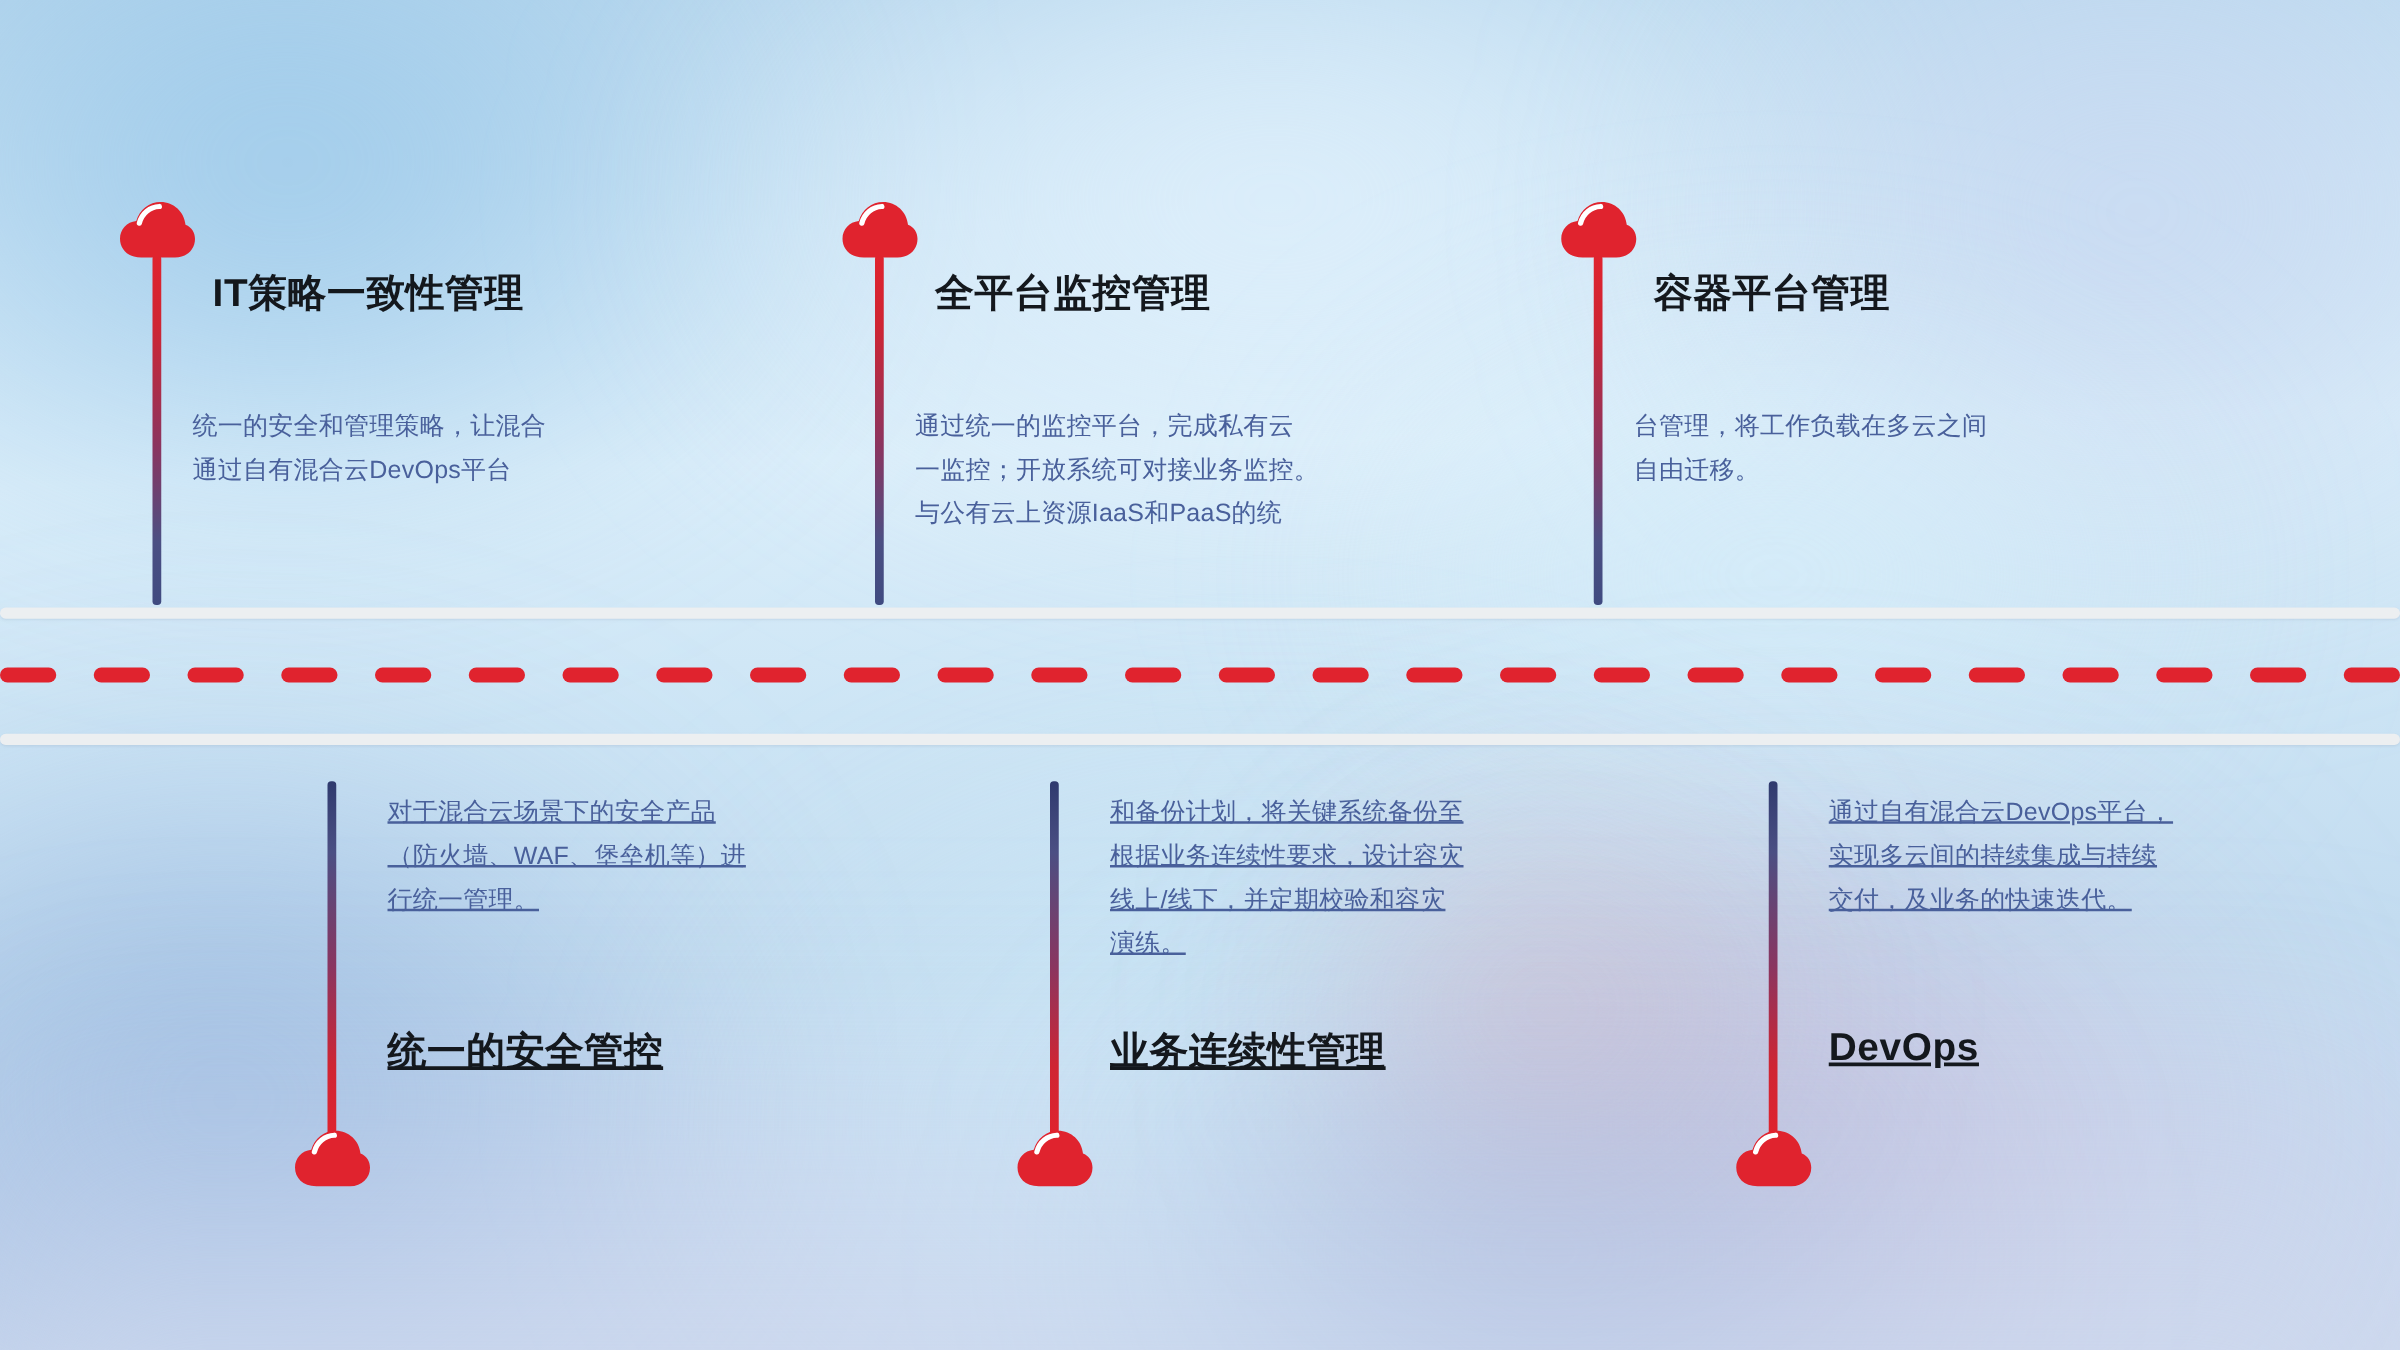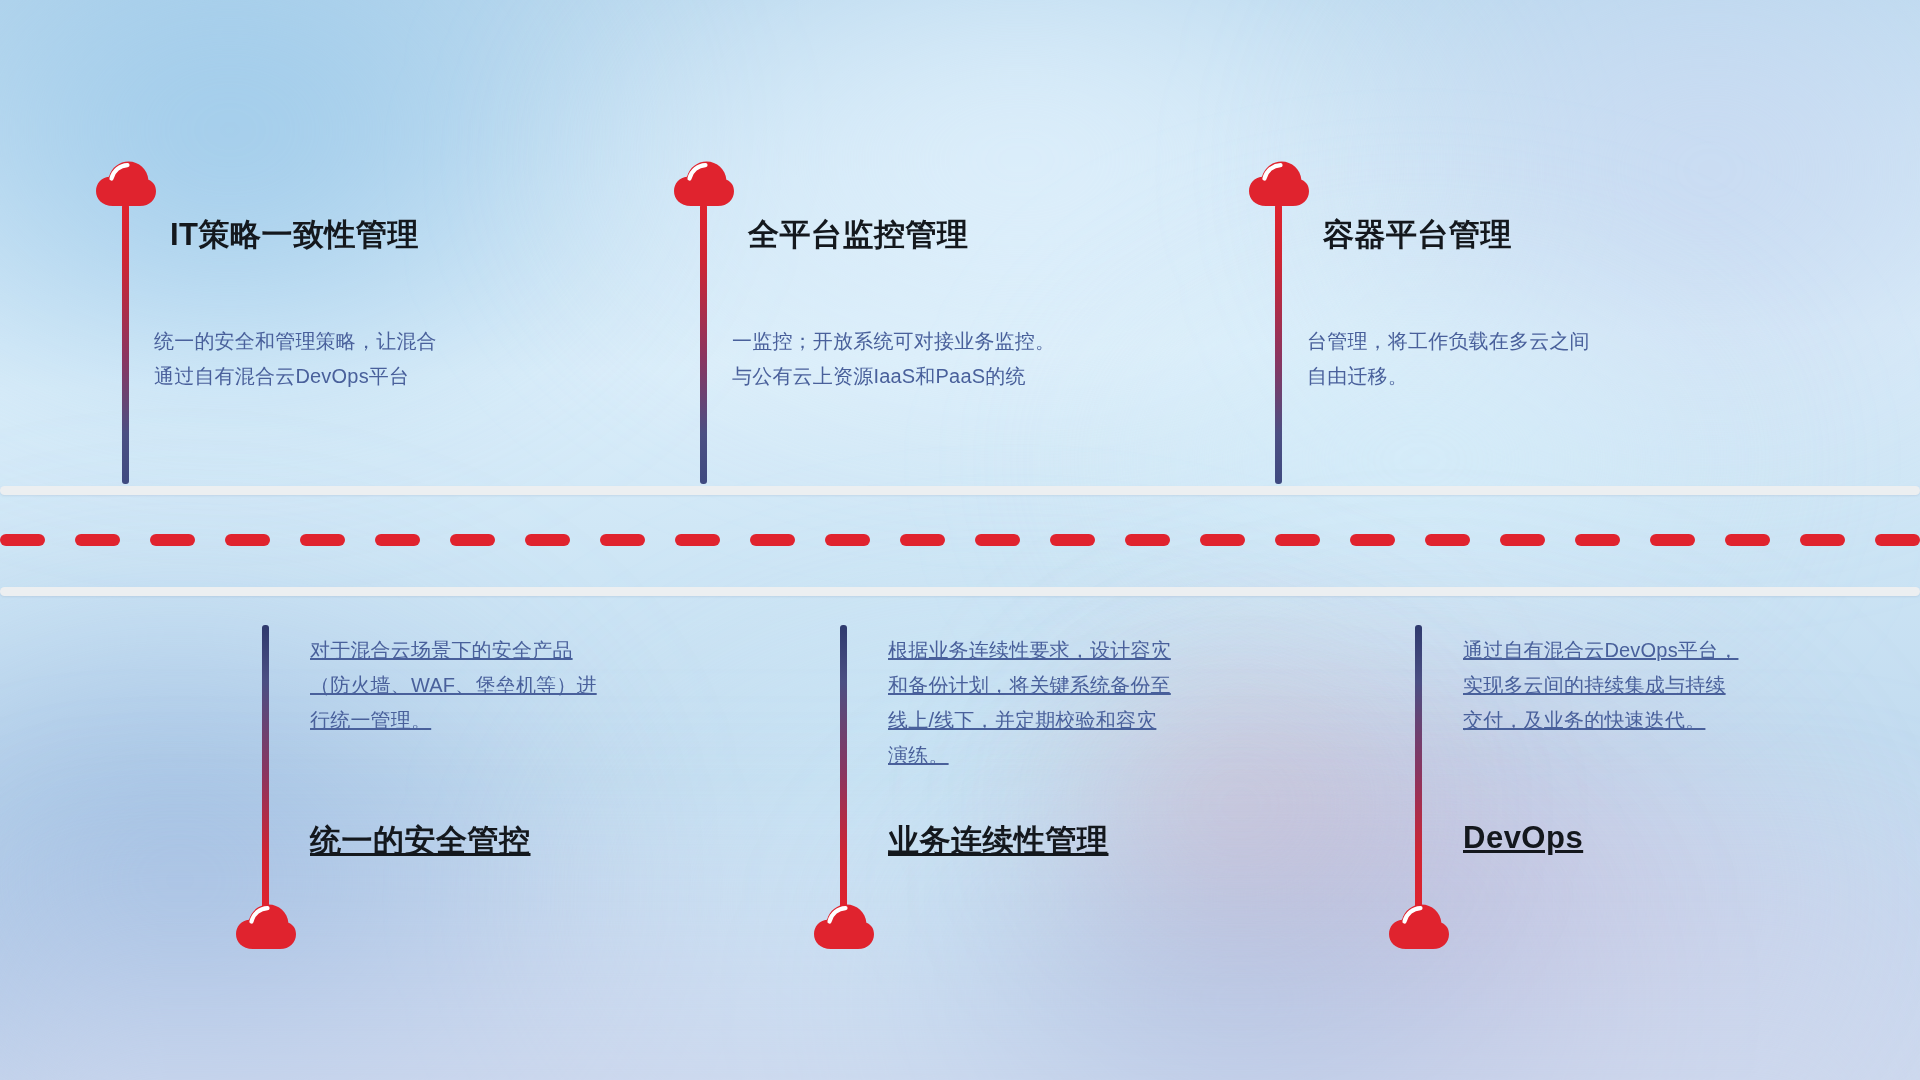--- a/index.html
+++ b/index.html
@@ -234,20 +234,21 @@
 <div class="pin pin-top" id="col-2">
   <span class="cloud-icon">
     <svg viewBox="0 0 62 48" width="62" height="48" aria-hidden="true">
       <path d="M18 46 C7 46 1 39 1 31 C1 23.5 6.5 17.5 14 16.8 C16.5 7.5 24.5 1.5 33.5 1.5 C44 1.5 52.5 9.5 53.4 19.8 C58.6 21.8 61 26.2 61 31.2 C61 39.4 54.6 46 45 46 Z" fill="#e0232e"></path>
       <path d="M16.5 18.5 C18.5 10.5 25 5.5 32.5 5.2" fill="none" stroke="#ffffff" stroke-width="4.2" stroke-linecap="round"></path>
     </svg>
   </span>
   <span class="stem"></span>
   <div class="pin-title">全平台监控管理</div>
   <div class="pin-desc">
+      <span class="ln">通过统一的监控平台，完成私有云</span>
       <span class="ln">一监控；开放系统可对接业务监控。</span>
       <span class="ln">与公有云上资源IaaS和PaaS的统</span>
     </div>
 </div>
 
 <div class="pin pin-top" id="col-3">
   <span class="cloud-icon">
     <svg viewBox="0 0 62 48" width="62" height="48" aria-hidden="true">
       <path d="M18 46 C7 46 1 39 1 31 C1 23.5 6.5 17.5 14 16.8 C16.5 7.5 24.5 1.5 33.5 1.5 C44 1.5 52.5 9.5 53.4 19.8 C58.6 21.8 61 26.2 61 31.2 C61 39.4 54.6 46 45 46 Z" fill="#e0232e"></path>
       <path d="M16.5 18.5 C18.5 10.5 25 5.5 32.5 5.2" fill="none" stroke="#ffffff" stroke-width="4.2" stroke-linecap="round"></path>
@@ -272,22 +273,22 @@
   <span class="cloud-icon">
     <svg viewBox="0 0 62 48" width="62" height="48" aria-hidden="true">
       <path d="M18 46 C7 46 1 39 1 31 C1 23.5 6.5 17.5 14 16.8 C16.5 7.5 24.5 1.5 33.5 1.5 C44 1.5 52.5 9.5 53.4 19.8 C58.6 21.8 61 26.2 61 31.2 C61 39.4 54.6 46 45 46 Z" fill="#e0232e"></path>
       <path d="M16.5 18.5 C18.5 10.5 25 5.5 32.5 5.2" fill="none" stroke="#ffffff" stroke-width="4.2" stroke-linecap="round"></path>
     </svg>
   </span>
 </div>
 
 <div class="pin pin-bottom" id="col-5">
   <div class="pin-desc">
+      <span class="ln">和备份计划，将关键系统备份至</span>
       <span class="ln">根据业务连续性要求，设计容灾</span>
-      <span class="ln">和备份计划，将关键系统备份至</span>
       <span class="ln">线上/线下，并定期校验和容灾</span>
       <span class="ln">演练。</span>
     </div>
   <span class="stem"></span>
   <div class="pin-title">业务连续性管理</div>
   <span class="cloud-icon">
     <svg viewBox="0 0 62 48" width="62" height="48" aria-hidden="true">
       <path d="M18 46 C7 46 1 39 1 31 C1 23.5 6.5 17.5 14 16.8 C16.5 7.5 24.5 1.5 33.5 1.5 C44 1.5 52.5 9.5 53.4 19.8 C58.6 21.8 61 26.2 61 31.2 C61 39.4 54.6 46 45 46 Z" fill="#e0232e"></path>
       <path d="M16.5 18.5 C18.5 10.5 25 5.5 32.5 5.2" fill="none" stroke="#ffffff" stroke-width="4.2" stroke-linecap="round"></path>
     </svg>

